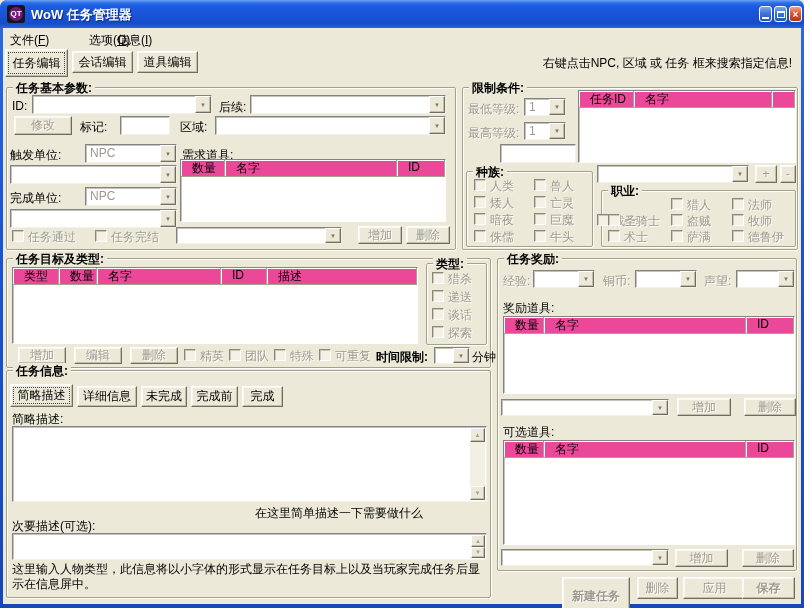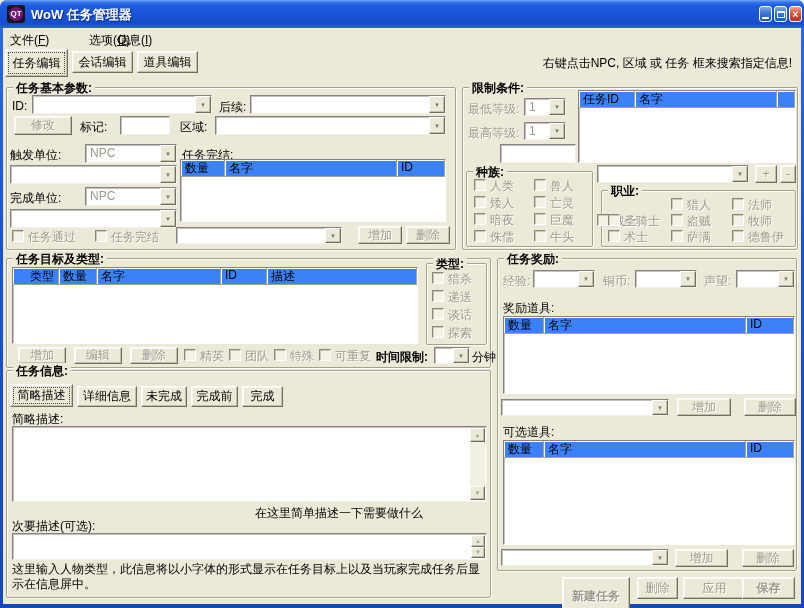--- a/index.html
+++ b/index.html
@@ -58,22 +58,22 @@
   
   .group { border:1px solid #a5a28c; border-radius:2px;
     box-shadow:inset 1px 1px 0 rgba(255,255,255,.85), 1px 1px 0 rgba(255,255,255,.85); }
   .gtitle { position:absolute; top:-8px; left:6px; background:#ECE9D8; padding:0 3px;
     font-weight:bold; white-space:nowrap; }
 
   
   .table { background:#fff; border:1px solid; border-color:#848284 #fff #fff #848284;
     box-shadow:inset 1px 1px 0 #c5c3b8; overflow:hidden; }
   .thead { display:flex; height:17px; }
-  .th { background:#3b82f6; border-right:1px solid #a5a390; border-bottom:1px solid #a5a390;
-    box-shadow:inset 1px 1px 0 #fff; padding:0 4px; overflow:hidden; white-space:nowrap; }
+  .th { background:#ec4899; border-right:1px solid #a5a390; border-bottom:1px solid #a5a390;
+    box-shadow:inset 1px 1px 0 #fff; padding:0 11px; overflow:hidden; white-space:nowrap; }
 
   
   .cbrow { display:flex; align-items:flex-start; gap:4px; white-space:nowrap; }
   .cb { width:12px; height:12px; flex:0 0 12px; background:#f4f2e6; border:1px solid;
     border-color:#8a8876 #fff #fff #8a8876; box-shadow:inset 1px 1px 0 #c9c7ba; margin-top:1px; }
 
   
   .vsb { position:absolute; top:1px; right:1px; bottom:1px; width:15px;
     background:#f2f0e3; display:flex; flex-direction:column; justify-content:space-between; }
   .sbbtn { height:14px; background:#ECE9D8; border:1px solid; border-color:#fff #6f6d5e #6f6d5e #fff;
@@ -134,21 +134,21 @@
   <div class="abs combo field" style="left:215px;top:116px;width:231px;height:19px;">
       <span class="txt"></span>
       <span class="arrowbtn">▼</span>
     </div>
 
   <div class="abs lbl" style="left:10px;top:147px;">触发单位:</div>
   <div class="abs combo field" style="left:85px;top:144px;width:92px;height:19px;">
       <span class="txt dis">NPC</span>
       <span class="arrowbtn">▼</span>
     </div>
-  <div class="abs lbl" style="left:182px;top:147px;">任务完结:</div>
+  <div class="abs lbl" style="left:182px;top:147px;">需求道具:</div>
   <div class="abs combo field" style="left:10px;top:165px;width:167px;height:19px;">
       <span class="txt"></span>
       <span class="arrowbtn">▼</span>
     </div>
 
   <div class="abs table" style="left:180px;top:159px;width:266px;height:63px;">
     <div class="thead">
       <span class="th" style="width:44px;">数量</span>
       <span class="th" style="width:172px;">名字</span>
       <span class="th" style="flex:1;">ID</span>

